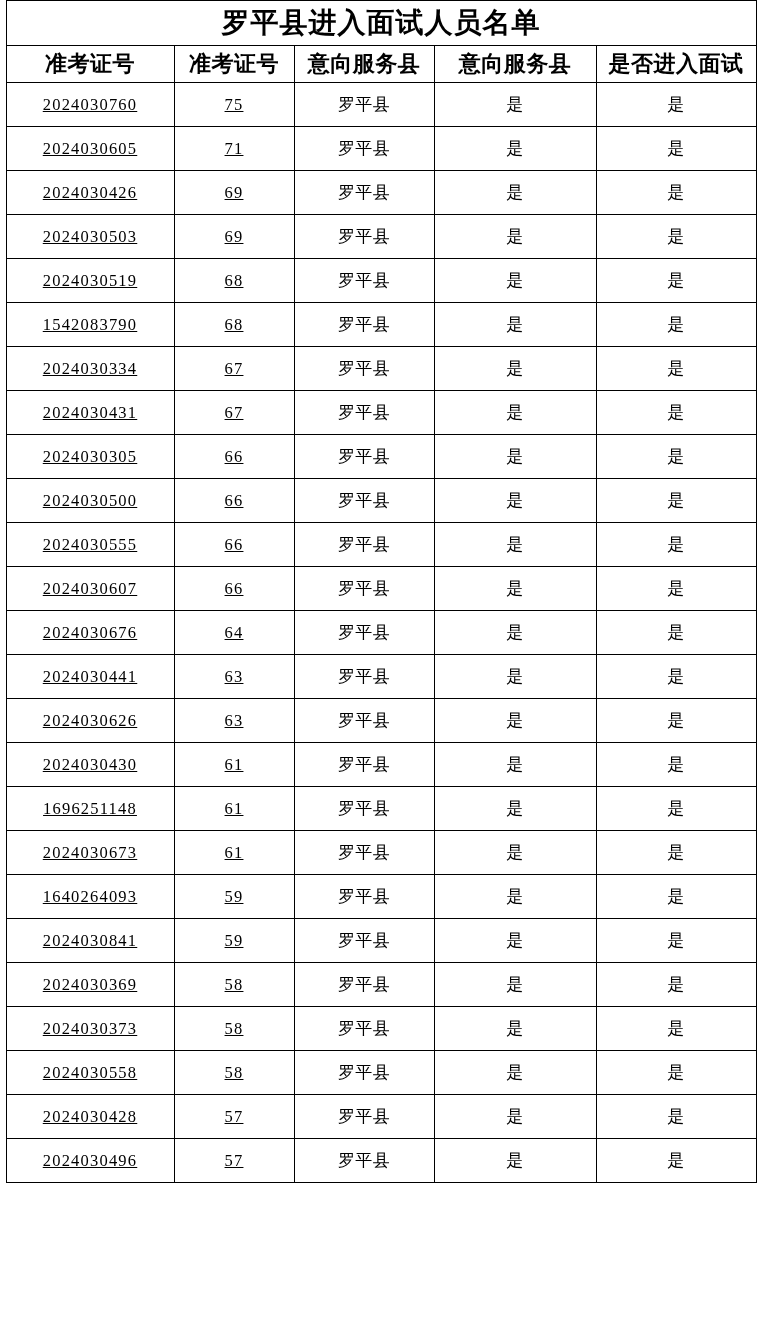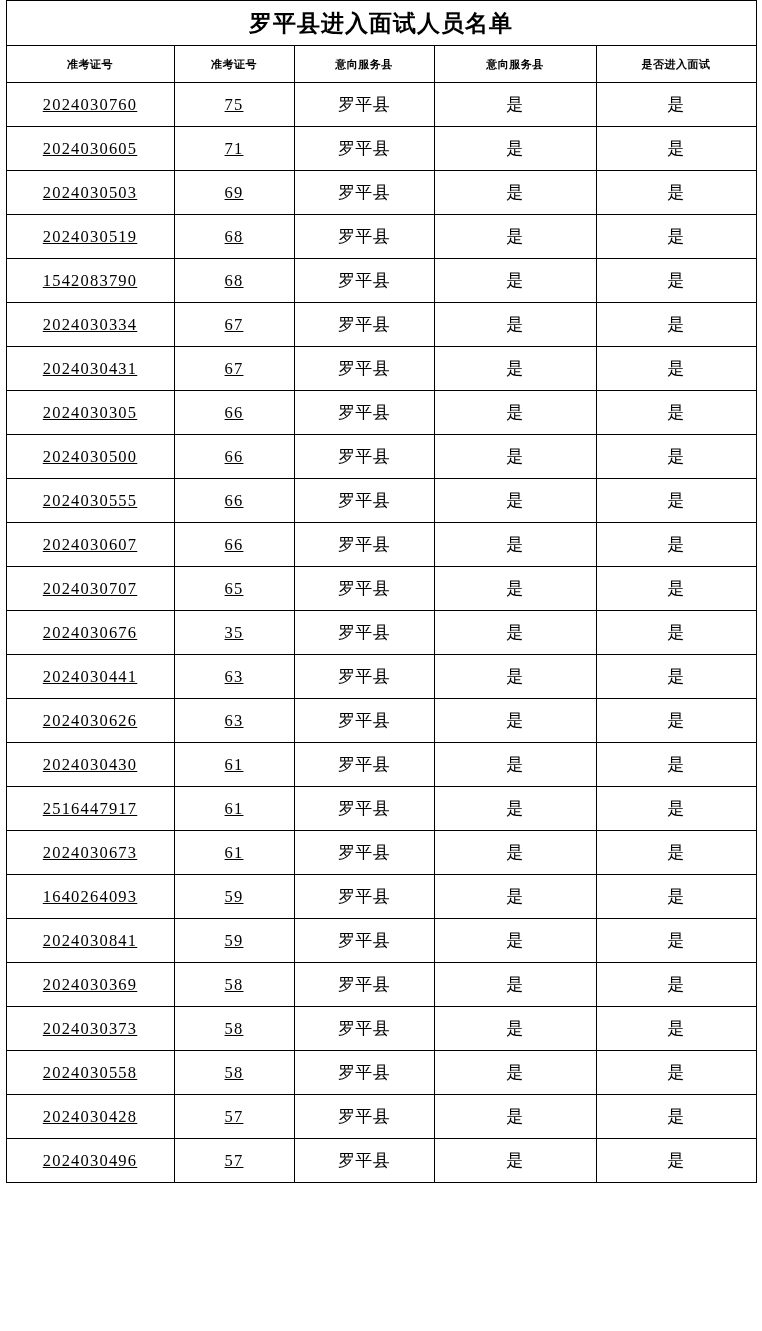--- a/index.html
+++ b/index.html
@@ -25,28 +25,28 @@
   }
   table.list-table td,
   table.list-table th {
     border: 1px solid #000000;
     text-align: center;
     vertical-align: middle;
     padding: 0;
   }
   .title-cell {
     height: 44px;
-    font-size: 23px;
+    font-size: 28px;
     font-weight: bold;
     letter-spacing: 1px;
     font-family: Liberation Mono, monospace;
   }
   .header-cell {
     height: 36px;
-    font-size: 11px;
+    font-size: 22px;
     font-weight: bold;
     letter-spacing: 0.5px;
   }
   .data-cell {
     height: 43px;
     font-size: 17px;
     font-weight: normal;
     letter-spacing: 0.3px;
   }
   .data-cell.num {
@@ -91,20 +91,27 @@
           <td class="data-cell">是</td>
         </tr>
         <tr>
           <td class="data-cell num">2024030605</td>
           <td class="data-cell num">71</td>
           <td class="data-cell">罗平县</td>
           <td class="data-cell">是</td>
           <td class="data-cell">是</td>
         </tr>
         <tr>
+          <td class="data-cell num">2024030426</td>
+          <td class="data-cell num">69</td>
+          <td class="data-cell">罗平县</td>
+          <td class="data-cell">是</td>
+          <td class="data-cell">是</td>
+        </tr>
+        <tr>
           <td class="data-cell num">2024030503</td>
           <td class="data-cell num">69</td>
           <td class="data-cell">罗平县</td>
           <td class="data-cell">是</td>
           <td class="data-cell">是</td>
         </tr>
         <tr>
           <td class="data-cell num">2024030519</td>
           <td class="data-cell num">68</td>
           <td class="data-cell">罗平县</td>
@@ -154,29 +161,22 @@
           <td class="data-cell">是</td>
         </tr>
         <tr>
           <td class="data-cell num">2024030607</td>
           <td class="data-cell num">66</td>
           <td class="data-cell">罗平县</td>
           <td class="data-cell">是</td>
           <td class="data-cell">是</td>
         </tr>
         <tr>
-          <td class="data-cell num">2024030707</td>
-          <td class="data-cell num">65</td>
-          <td class="data-cell">罗平县</td>
-          <td class="data-cell">是</td>
-          <td class="data-cell">是</td>
-        </tr>
-        <tr>
           <td class="data-cell num">2024030676</td>
-          <td class="data-cell num">35</td>
+          <td class="data-cell num">64</td>
           <td class="data-cell">罗平县</td>
           <td class="data-cell">是</td>
           <td class="data-cell">是</td>
         </tr>
         <tr>
           <td class="data-cell num">2024030441</td>
           <td class="data-cell num">63</td>
           <td class="data-cell">罗平县</td>
           <td class="data-cell">是</td>
           <td class="data-cell">是</td>
@@ -189,21 +189,21 @@
           <td class="data-cell">是</td>
         </tr>
         <tr>
           <td class="data-cell num">2024030430</td>
           <td class="data-cell num">61</td>
           <td class="data-cell">罗平县</td>
           <td class="data-cell">是</td>
           <td class="data-cell">是</td>
         </tr>
         <tr>
-          <td class="data-cell num">2516447917</td>
+          <td class="data-cell num">1696251148</td>
           <td class="data-cell num">61</td>
           <td class="data-cell">罗平县</td>
           <td class="data-cell">是</td>
           <td class="data-cell">是</td>
         </tr>
         <tr>
           <td class="data-cell num">2024030673</td>
           <td class="data-cell num">61</td>
           <td class="data-cell">罗平县</td>
           <td class="data-cell">是</td>

